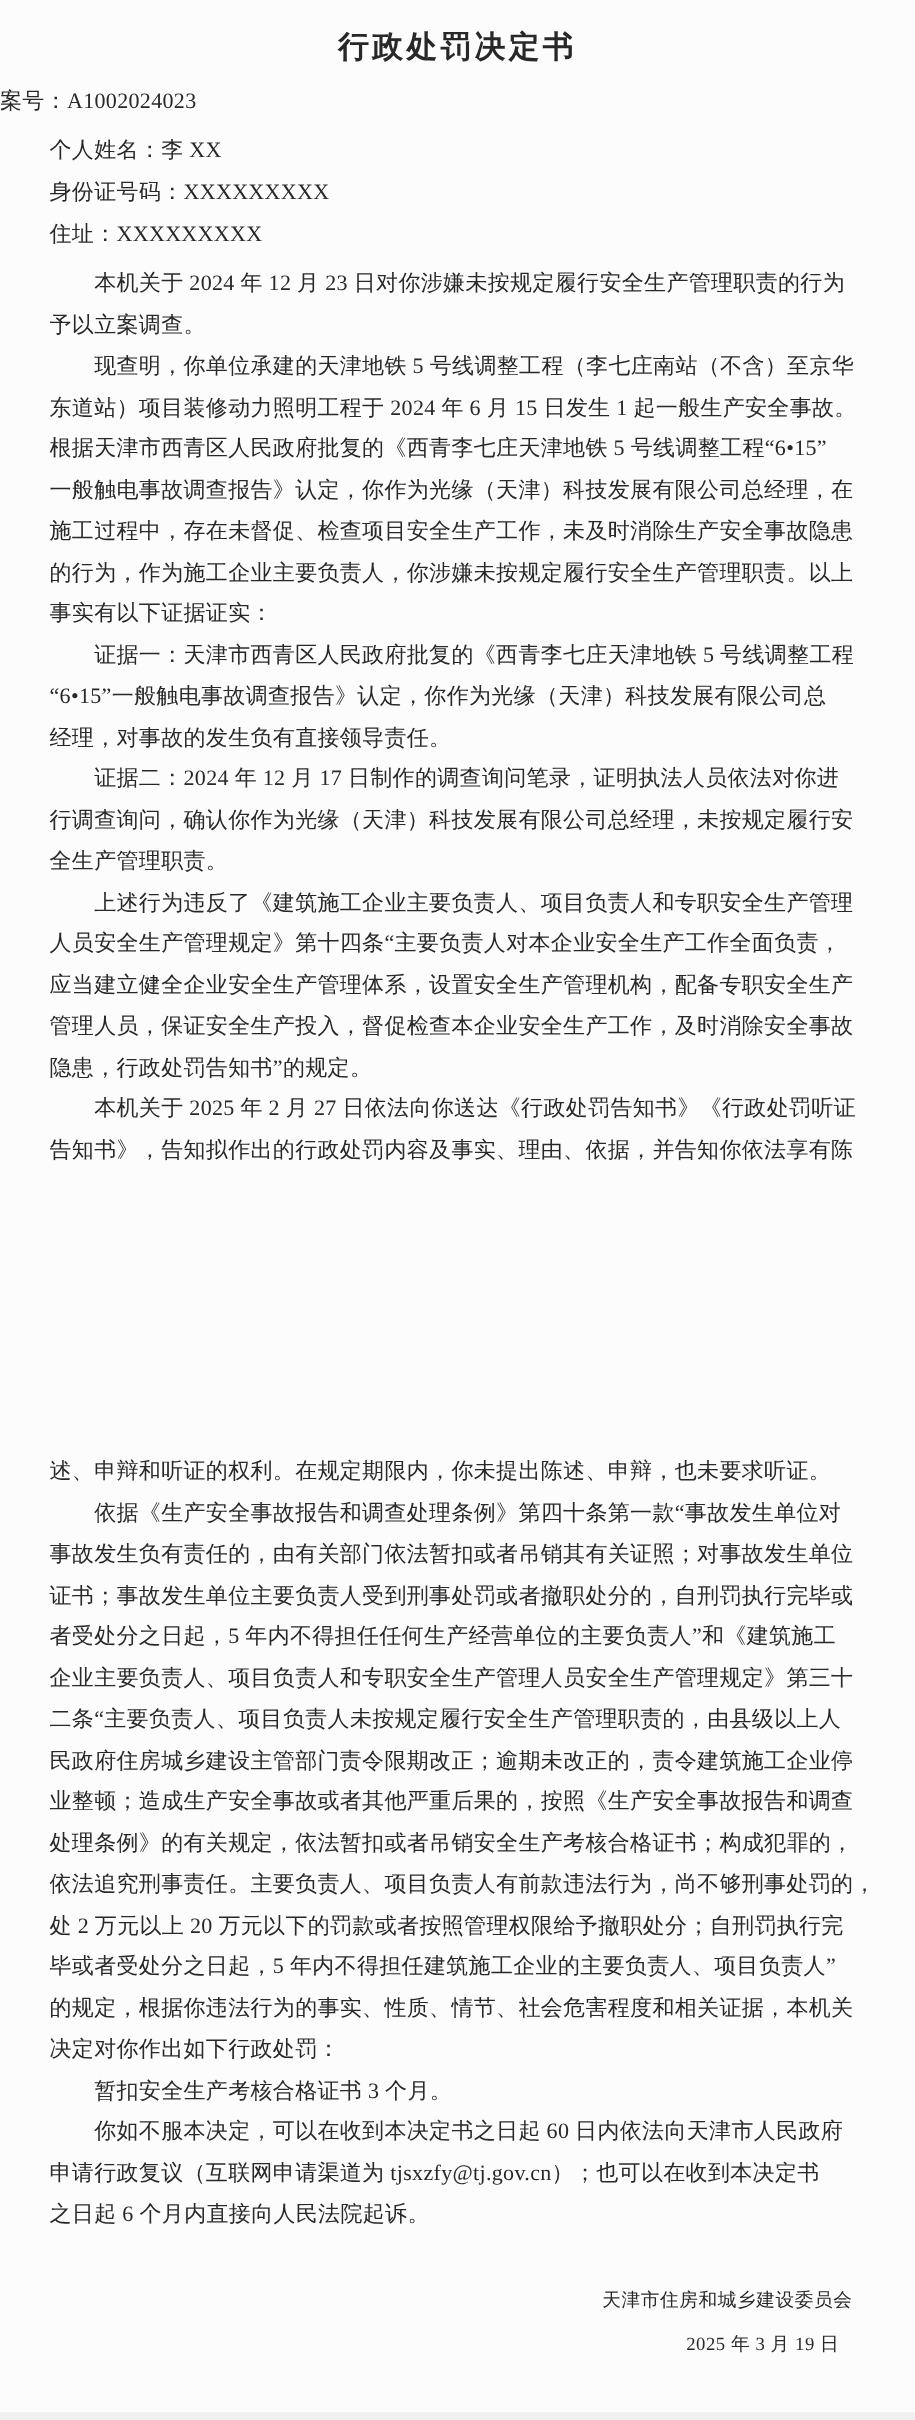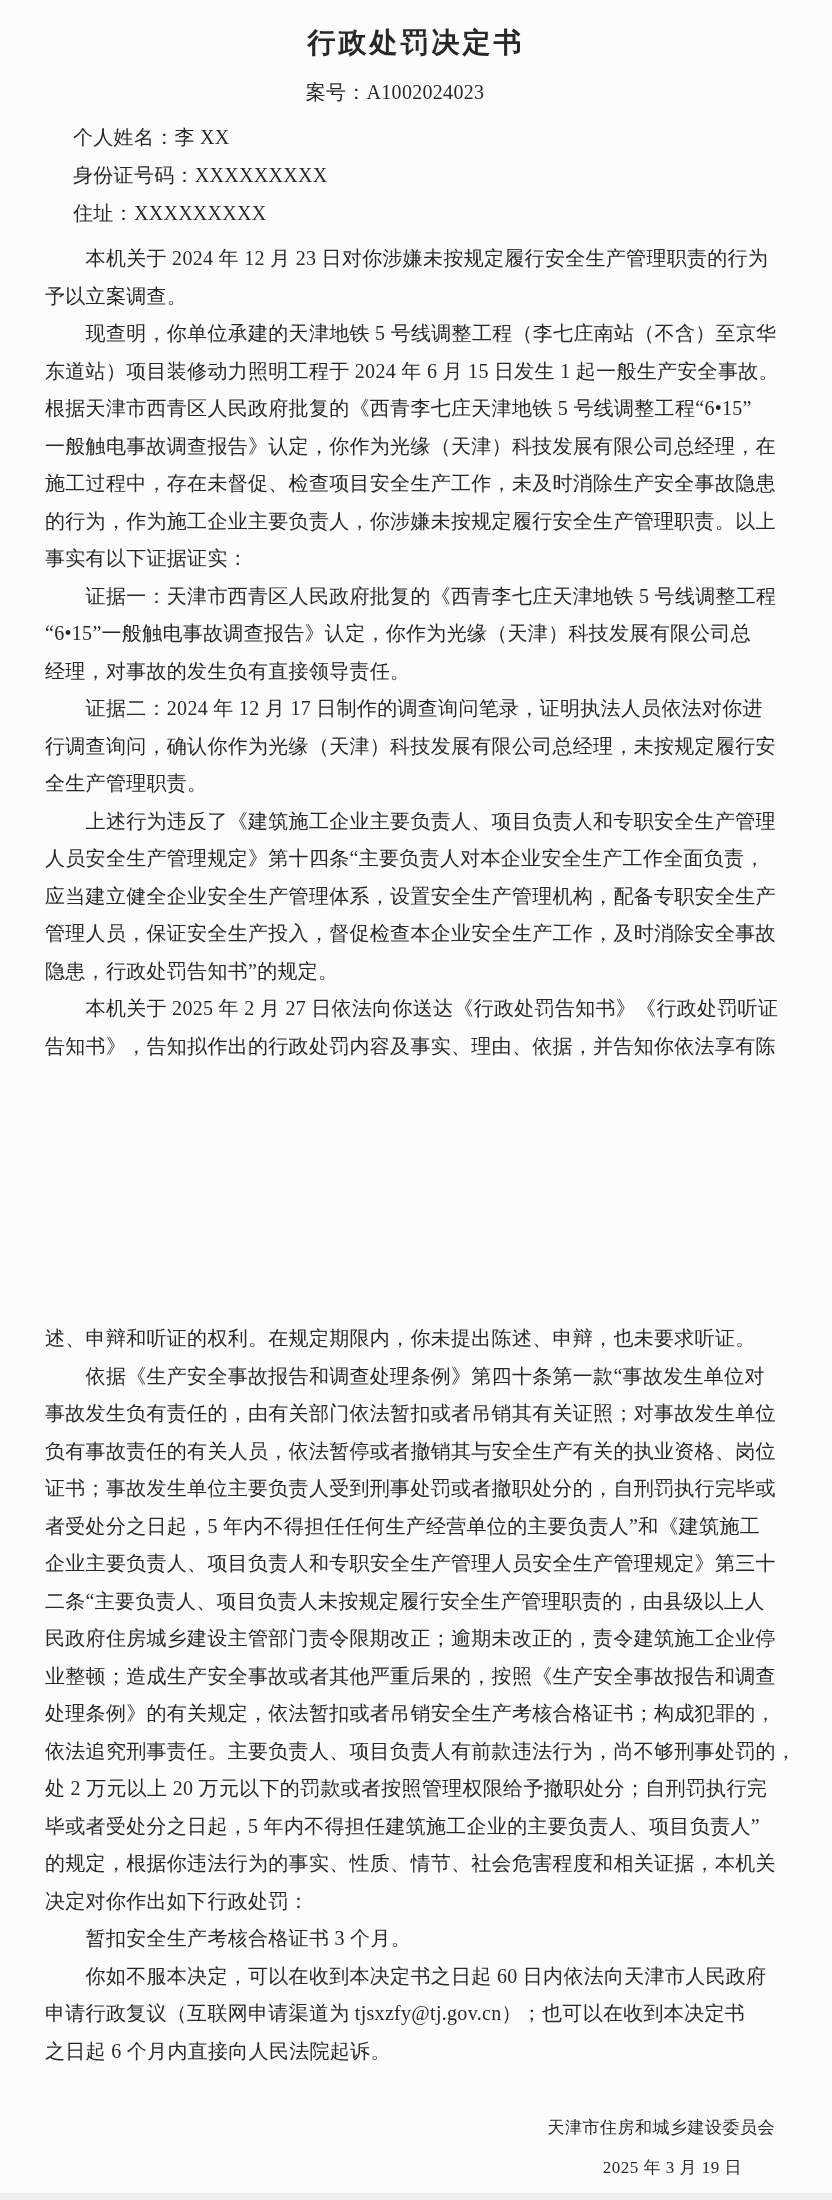--- a/index.html
+++ b/index.html
@@ -28,35 +28,34 @@
     margin: 0;
     padding-top: 24px;
     text-align: center;
     font-size: 28px;
     font-weight: 700;
     letter-spacing: 3px;
   }
   .case-line {
     margin-top: 16px;
     padding-right: 42px;
-    text-align: center;
+    text-align: left;
     font-size: 20px;
     line-height: 28px;
     letter-spacing: 0.3px;
   }
   .info-block {
     margin-top: 12px;
     padding-left: 45px;
     font-size: 20px;
     letter-spacing: 0.3px;
   }
   .info-block .doc-line {
     line-height: 38px;
     white-space: pre;
-    margin-left: 28px;
   }
   .body-block {
     margin-top: 8px;
     padding-left: 45px;
     padding-right: 40px;
     font-size: 20px;
     letter-spacing: 0.3px;
   }
   .body-block .doc-line {
     height: 37.5px;
@@ -71,21 +70,21 @@
     font-size: 17px;
     letter-spacing: 0.5px;
   }
   .signature-agency {
     text-align: right;
     padding-right: 57px;
     line-height: 40px;
   }
   .signature-date {
     text-align: right;
-    padding-right: 90px;
+    padding-right: 69px;
     line-height: 40px;
   }
 </style>
 </head>
 <body>
 
 <div class="page">
 
   <h1 class="title">行政处罚决定书</h1>
 
@@ -123,21 +122,20 @@
       <div class="doc-line">　　本机关于 2025 年 2 月 27 日依法向你送达《行政处罚告知书》《行政处罚听证</div>
       <div class="doc-line">告知书》，告知拟作出的行政处罚内容及事实、理由、依据，并告知你依法享有陈</div>
     </div>
 
   <div class="page-gap"></div>
 
   <div class="body-block">
       <div class="doc-line">述、申辩和听证的权利。在规定期限内，你未提出陈述、申辩，也未要求听证。</div>
       <div class="doc-line">　　依据《生产安全事故报告和调查处理条例》第四十条第一款“事故发生单位对</div>
       <div class="doc-line">事故发生负有责任的，由有关部门依法暂扣或者吊销其有关证照；对事故发生单位</div>
-      <div class="doc-line">负有事故责任的有关人员，依法暂停或者撤销其与安全生产有关的执业资格、岗位</div>
       <div class="doc-line">证书；事故发生单位主要负责人受到刑事处罚或者撤职处分的，自刑罚执行完毕或</div>
       <div class="doc-line">者受处分之日起，5 年内不得担任任何生产经营单位的主要负责人”和《建筑施工</div>
       <div class="doc-line">企业主要负责人、项目负责人和专职安全生产管理人员安全生产管理规定》第三十</div>
       <div class="doc-line">二条“主要负责人、项目负责人未按规定履行安全生产管理职责的，由县级以上人</div>
       <div class="doc-line">民政府住房城乡建设主管部门责令限期改正；逾期未改正的，责令建筑施工企业停</div>
       <div class="doc-line">业整顿；造成生产安全事故或者其他严重后果的，按照《生产安全事故报告和调查</div>
       <div class="doc-line">处理条例》的有关规定，依法暂扣或者吊销安全生产考核合格证书；构成犯罪的，</div>
       <div class="doc-line">依法追究刑事责任。主要负责人、项目负责人有前款违法行为，尚不够刑事处罚的，</div>
       <div class="doc-line">处 2 万元以上 20 万元以下的罚款或者按照管理权限给予撤职处分；自刑罚执行完</div>
       <div class="doc-line">毕或者受处分之日起，5 年内不得担任建筑施工企业的主要负责人、项目负责人”</div>

